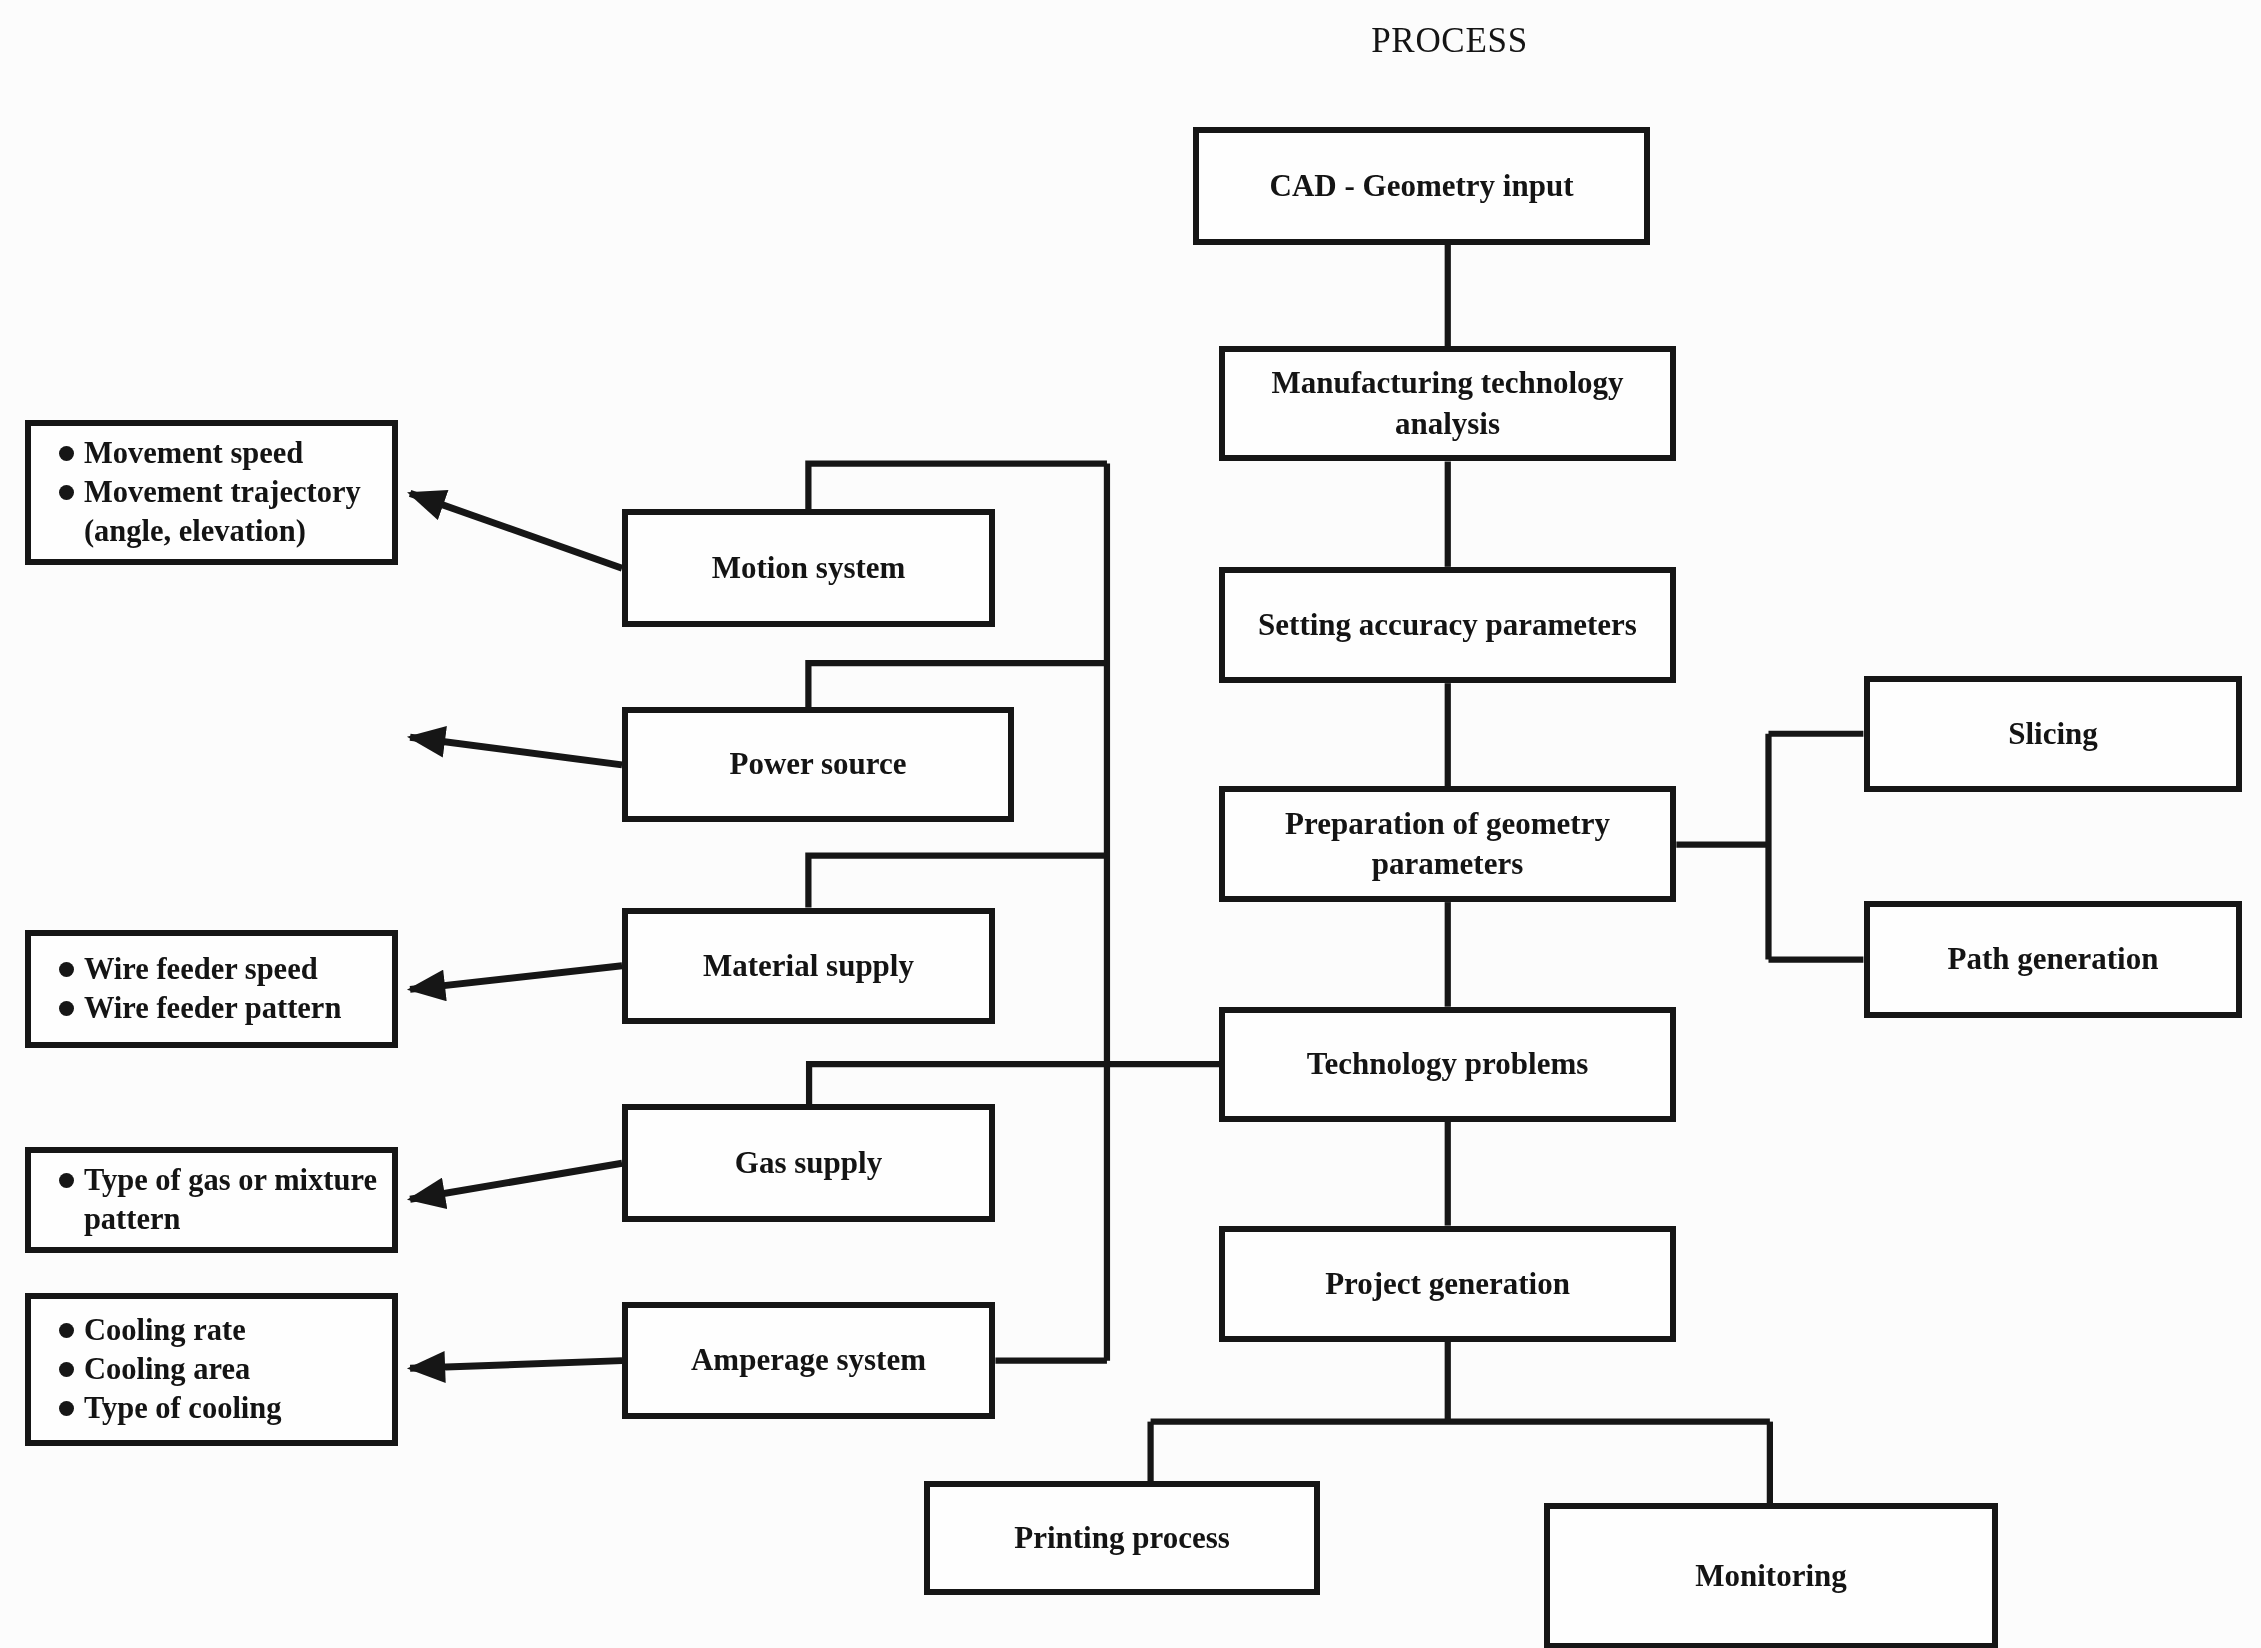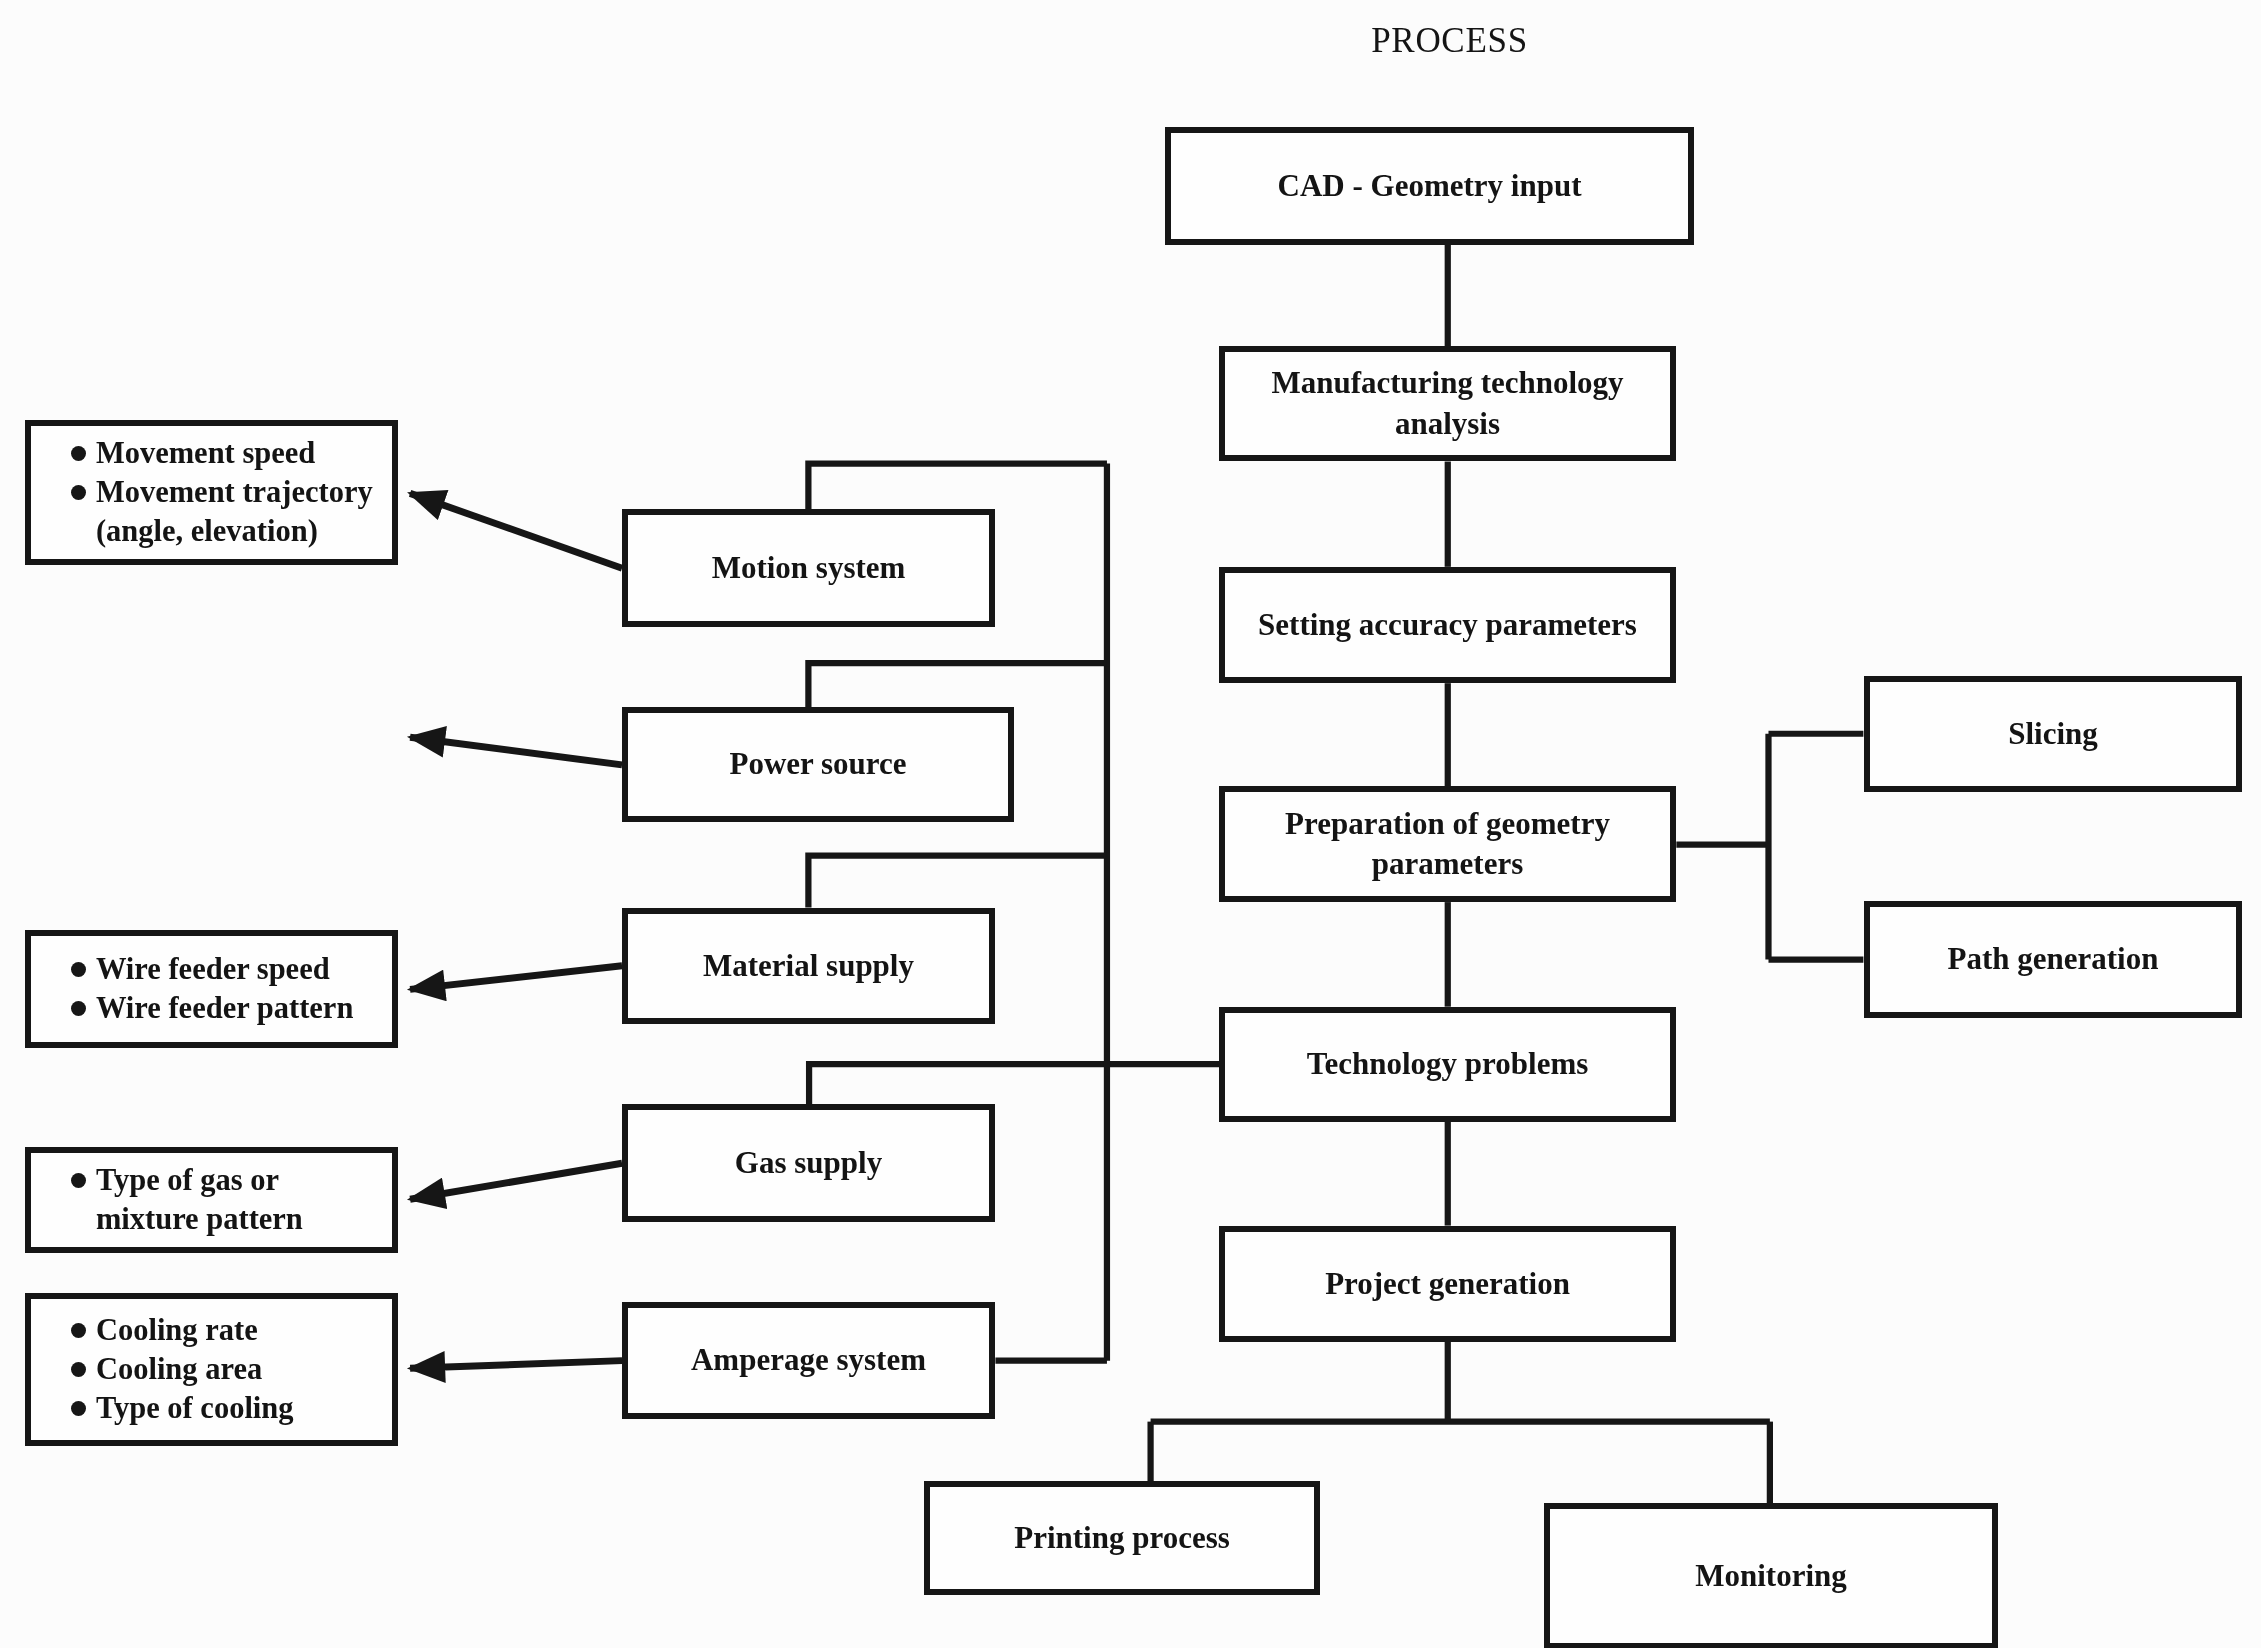--- a/index.html
+++ b/index.html
@@ -31,21 +31,21 @@
   .box .lbl {
     display: block;
     width: 100%;
     padding: 0 5.5px;
     text-align: center;
     font-size: 31px; font-weight: 700; line-height: 1.3;
   }
   .box.params { justify-content: flex-start; }
   .plist {
     list-style: none;
-    margin: 12px;
+    margin: 0;
     padding: 0 7px 0 28px;
     width: 100%;
   }
   .plist li {
     display: flex;
     align-items: flex-start;
     gap: 9.7px;
     font-size: 30.5px; font-weight: 700; line-height: 1.28;
   }
   .plist .dot {
@@ -104,21 +104,21 @@
     <path d="M1167 1310 V1235 H1598"></path>
     <path d="M1437 1964 H1598"></path>
 
     <path class="arrow" d="M898 820 L592 712" marker-end="url(#arrowhead)"></path>
     <path class="arrow" d="M898 1104 L592 1064" marker-end="url(#arrowhead)"></path>
     <path class="arrow" d="M898 1394 L592 1428" marker-end="url(#arrowhead)"></path>
     <path class="arrow" d="M898 1679 L592 1731" marker-end="url(#arrowhead)"></path>
     <path class="arrow" d="M898 1964 L592 1975" marker-end="url(#arrowhead)"></path>
   </svg>
 
-  <div class="box" style="left:1165px;top:127px;width:529px;height:118px">
+  <div class="box" style="left:1193px;top:127px;width:457px;height:118px">
     <span class="lbl">CAD - Geometry input</span>
   </div>
   <div class="box" style="left:1219px;top:346px;width:457px;height:115px">
     <span class="lbl">Manufacturing technology analysis</span>
   </div>
   <div class="box" style="left:1219px;top:567px;width:457px;height:116px">
     <span class="lbl">Setting accuracy parameters</span>
   </div>
   <div class="box" style="left:1219px;top:786px;width:457px;height:116px">
     <span class="lbl">Preparation of geometry parameters</span>

